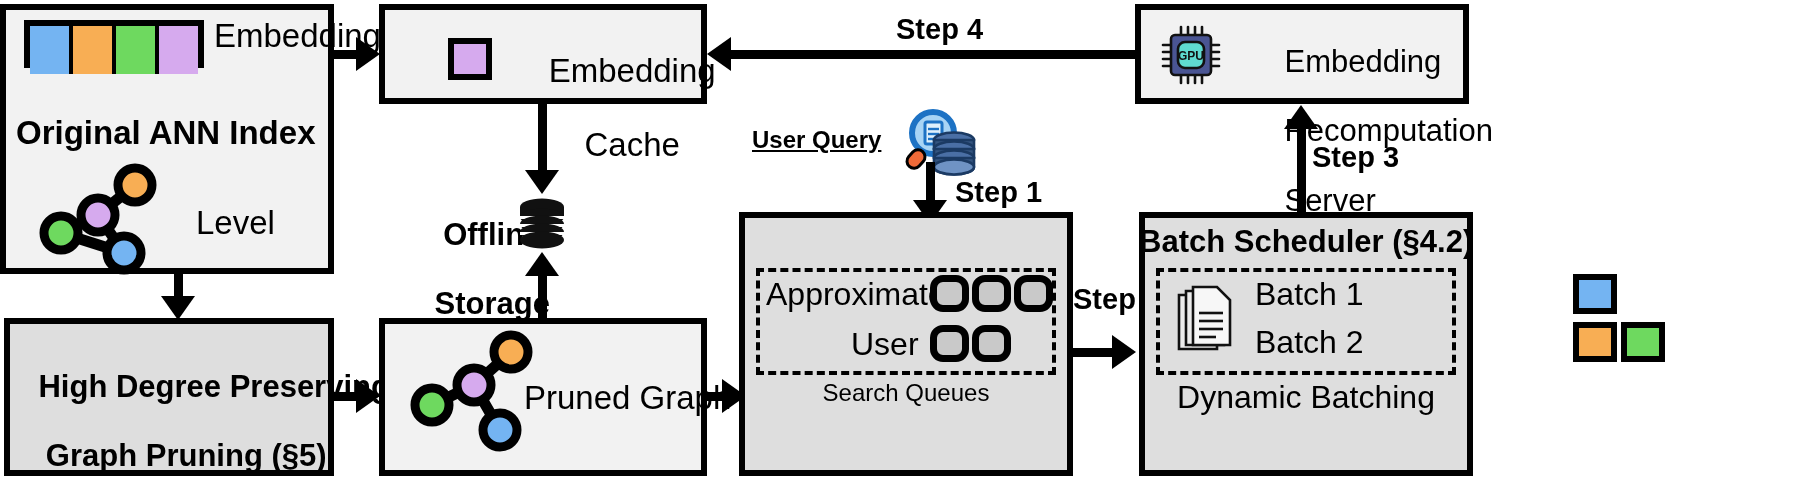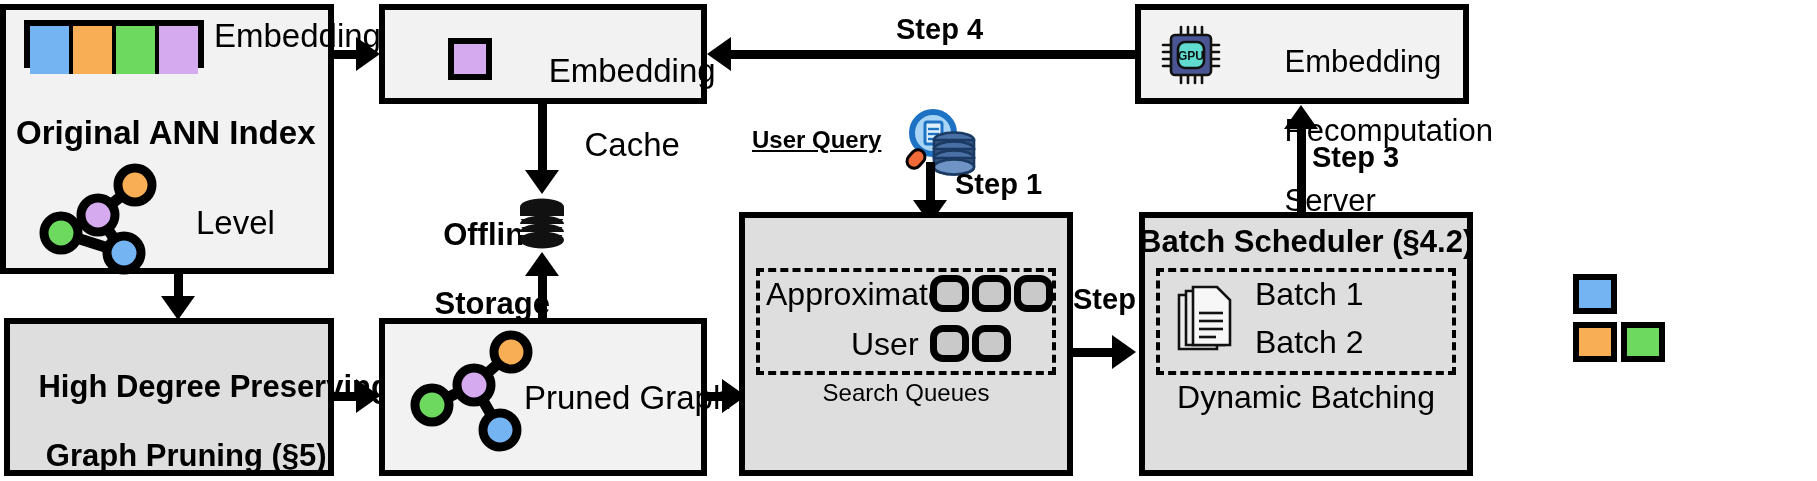--- a/index.html
+++ b/index.html
@@ -214,21 +214,21 @@
       <ellipse cx="24" cy="19" rx="20" ry="7.5" fill="#4a6fa5"></ellipse>
       <path d="M4 19 v9 a20 7.5 0 0 0 40 0 v-9 z" fill="#35557f"></path>
       <ellipse cx="24" cy="28" rx="20" ry="7.5" fill="#4a6fa5"></ellipse>
       <path d="M4 28 v9 a20 7.5 0 0 0 40 0 v-9 z" fill="#35557f"></path>
       <ellipse cx="24" cy="37" rx="20" ry="7.5" fill="#6f93c4"></ellipse>
     </g>
   </svg>
 
   <div class="vline" style="left:926px;top:162px;height:48px;"></div>
   <div class="arrow-d" style="left:913px;top:200px;"></div>
-  <div class="lbl bold" style="left:955px;top:168px;font-size:29px;">Step 1</div>
+  <div class="lbl bold" style="left:955px;top:176px;font-size:29px;">Step 1</div>
 
   <div class="box gray" style="left:739px;top:212px;width:334px;height:264px;">
   </div>
 
   <div class="dashbox" style="left:756px;top:268px;width:300px;height:107px;"></div>
 
   <div class="lbl" style="left:766px;top:277px;font-size:32px;">Approximate</div>
   <div class="slot" style="left:930px;top:275px;width:39px;height:37px;"></div>
   <div class="slot" style="left:972px;top:275px;width:39px;height:37px;"></div>
   <div class="slot" style="left:1014px;top:275px;width:39px;height:37px;"></div>

